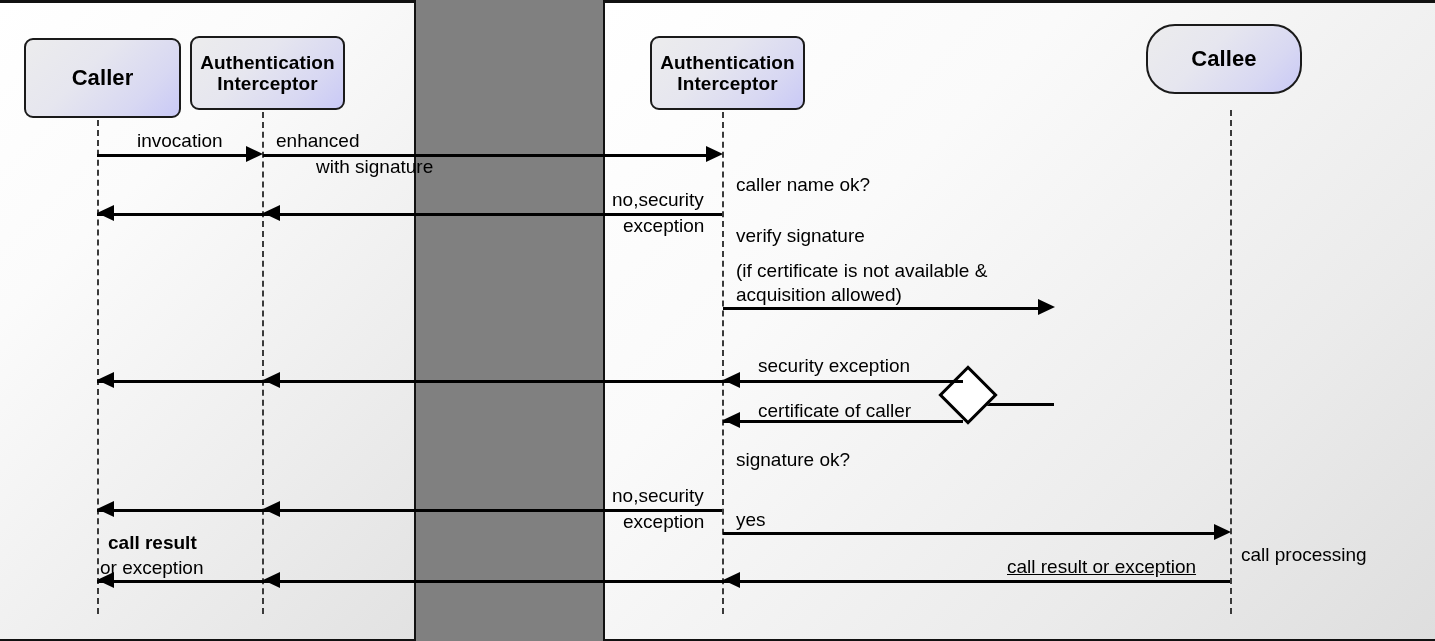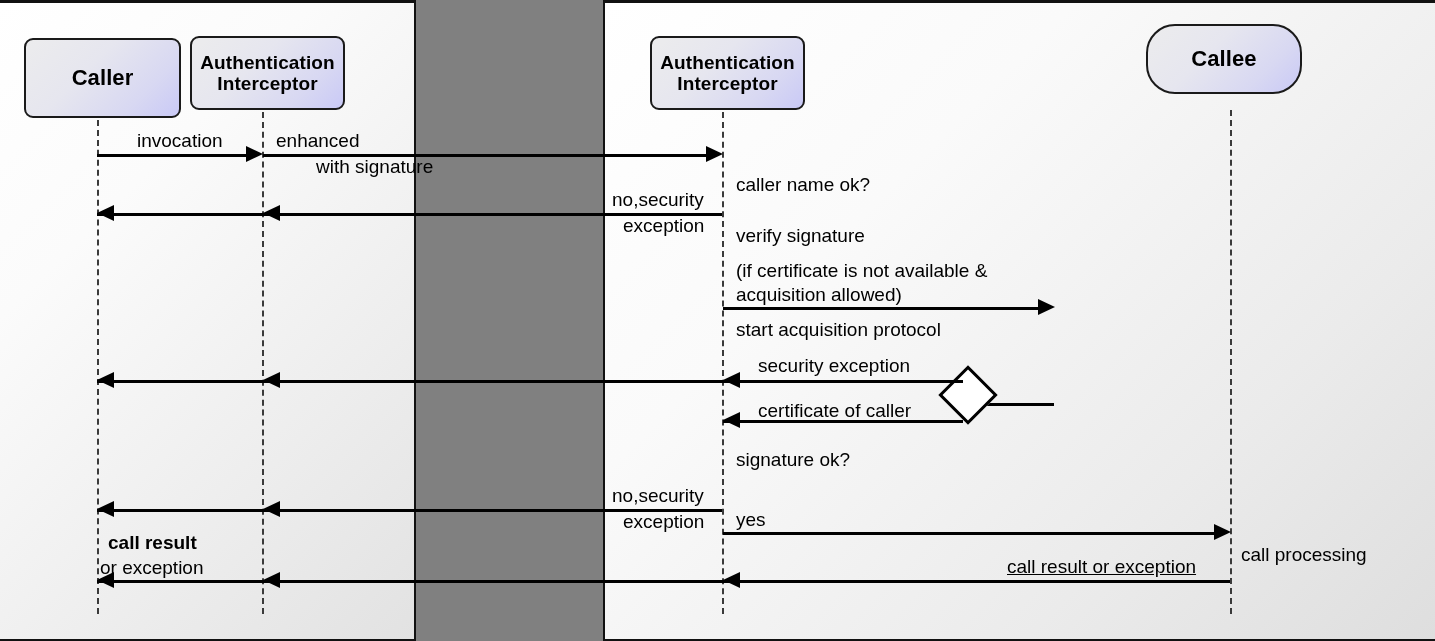--- a/index.html
+++ b/index.html
@@ -149,21 +149,20 @@
   <div class="lbl r" style="left:612px;top:189px;">no,security</div>
   <div class="lbl r" style="left:623px;top:215px;">exception</div>
 
   <div class="lbl" style="left:736px;top:225px;">verify signature</div>
 
   <div class="lbl" style="left:736px;top:260px;">(if certificate is not available &amp;</div>
   <div class="lbl" style="left:736px;top:284px;">acquisition allowed)</div>
 
   <div class="msg" style="left:723px;top:307px;width:318px;"></div>
   <div class="arrow right" style="left:1038px;top:299px;"></div>
-  <div class="lbl" style="left:736px;top:319px;">start acquisition protocol</div>
 
   <div id="diamond-stem"></div>
   <div id="diamond"></div>
 
   <div class="msg" style="left:97px;top:380px;width:866px;"></div>
   <div class="arrow left" style="left:97px;top:372px;"></div>
   <div class="arrow left" style="left:263px;top:372px;"></div>
   <div class="arrow left" style="left:723px;top:372px;"></div>
   <div class="lbl" style="left:758px;top:355px;">security exception</div>
 

